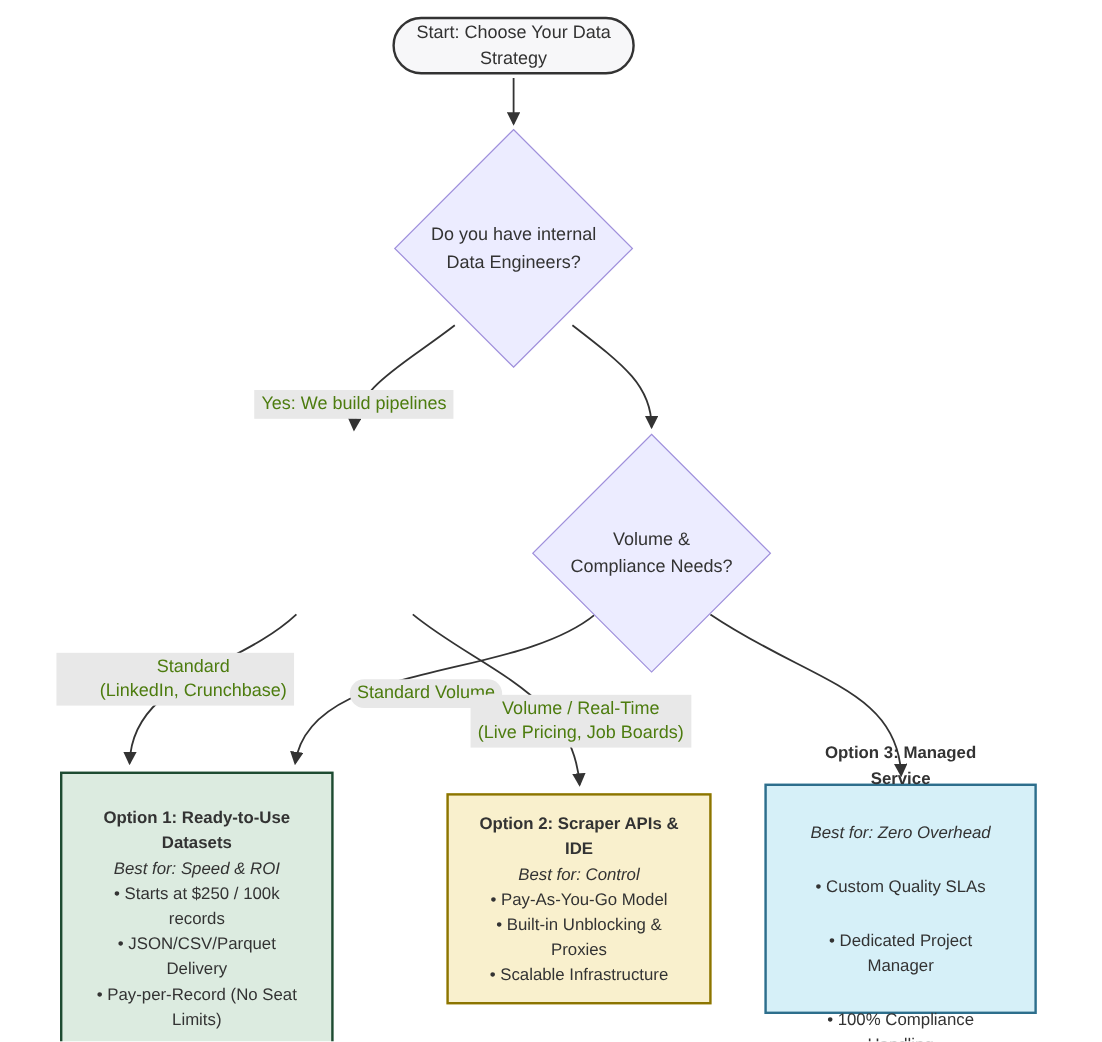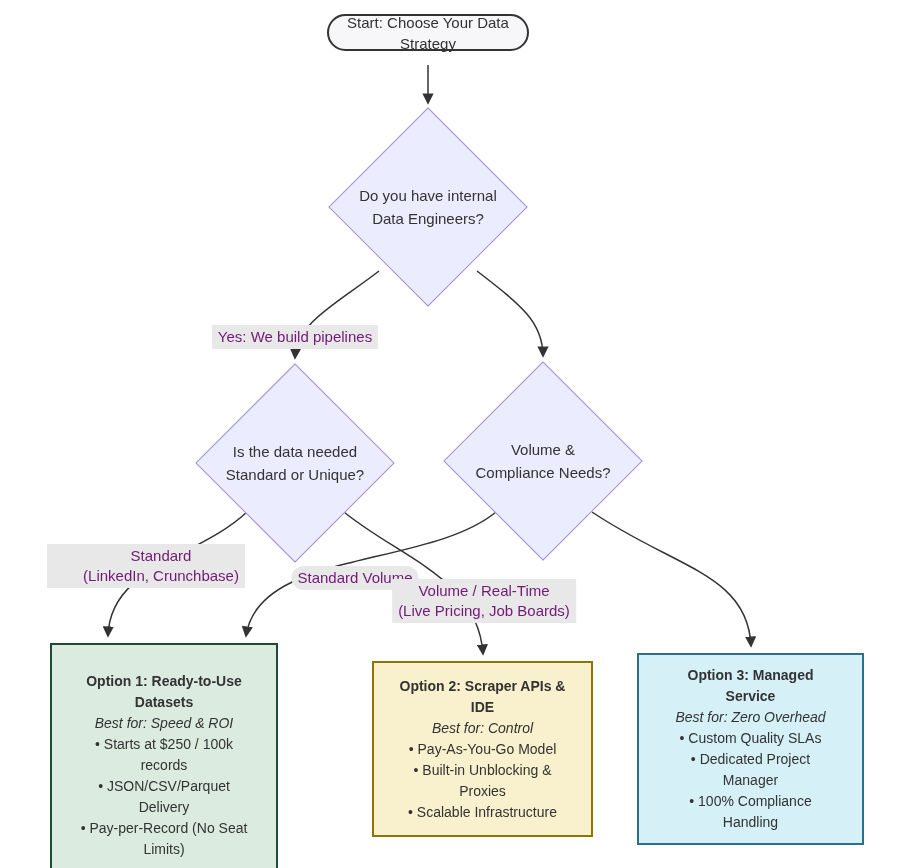--- a/index.html
+++ b/index.html
@@ -5,21 +5,21 @@
   html,body{margin:0;padding:0;background:#ffffff;}
   .canvas{
     position:relative;width:918px;height:868px;background:#ffffff;overflow:hidden;
     font-family:"Liberation Sans","DejaVu Sans",sans-serif;color:#333333;
   }
   svg.edges{position:absolute;left:0;top:0;z-index:1;}
   .node{position:absolute;z-index:2;box-sizing:border-box;}
 
   
   .start{
-    left:327px;top:14px;width:202px;height:37px;
+    left:327px;top:14px;width:202px;height:48px;
     background:#f7f7f9;border:2.5px solid #333333;border-radius:26px;
     display:flex;flex-direction:column;align-items:center;justify-content:center;
     font-size:15px;line-height:21px;text-align:center;
   }
 
   
   .diamond{width:196px;height:196px;}
   .diamond .shape{
     position:absolute;left:50%;top:50%;width:139px;height:139px;
     transform:translate(-50%,-50%) rotate(45deg);
@@ -29,41 +29,41 @@
     position:absolute;left:50%;top:50%;transform:translate(-50%,-50%);
     width:180px;text-align:center;font-size:15px;line-height:23px;z-index:2;
   }
   #d1{left:330px;top:109px;}
   #d2{left:197px;top:365px;}
   #d3{left:445px;top:363px;}
 
   
   .elabel{
     position:absolute;z-index:3;transform:translateX(-50%);
-    background:#e8e8e8;color:#701a75;font-size:15px;line-height:20px;
+    background:#e8e8e8;color:#4d7c0f;font-size:15px;line-height:20px;
     text-align:center;padding:2px 6px;white-space:nowrap;
   }
   #el-yes{left:295px;top:325px;}
   #el-no{left:543px;top:325px;}
   #el-standard{left:146px;top:544px;padding-left:36px;}
   #el-stdvol{left:355px;top:566px;border-radius:12px;}
   #el-unique{left:484px;top:579px;}
   #el-highvol{left:751px;top:579px;}
 
   
   .card{
     border-width:2px;border-style:solid;
     font-size:14px;line-height:21px;text-align:center;
     display:flex;flex-direction:column;justify-content:center;
   }
   .card .title{font-weight:bold;}
   .card .bestfor{font-style:italic;}
   #opt1{left:50px;top:643px;width:228px;height:244px;background:#dcebe0;border-color:#1e4b32;padding:4px 20px;}
   #opt2{left:372px;top:661px;width:221px;height:176px;background:#f9f0cd;border-color:#8c7500;padding:4px 18px;}
-  #opt3{left:637px;top:653px;width:227px;height:192px;background:#d6f0f8;border-color:#2d6e8c;padding:4px 24px;}
+  #opt3{left:637px;top:653px;width:227px;height:192px;background:#d6f0f8;border-color:#2d6e8c;padding:4px 24px;gap:24px;}
   .line{display:block;}
 </style>
 </head>
 <body>
 
 <div class="canvas">
 
   <svg class="edges" width="918" height="868">
     <defs>
       <marker id="arrow" viewBox="0 0 10 10" refX="8.5" refY="5" markerWidth="7.5" markerHeight="7.5" orient="auto-start-reverse">
@@ -87,27 +87,20 @@
   </div>
 
   <div class="node diamond" id="d1">
     <div class="shape"></div>
     <div class="dtext">
       <span class="line">Do you have internal</span>
       <span class="line">Data Engineers?</span>
     </div>
   </div>
 
-  <div class="node diamond" id="d2">
-    <div class="shape"></div>
-    <div class="dtext">
-      <span class="line">Is the data needed</span>
-      <span class="line">Standard or Unique?</span>
-    </div>
-  </div>
 
   <div class="node diamond" id="d3">
     <div class="shape"></div>
     <div class="dtext">
       <span class="line">Volume &amp;</span>
       <span class="line">Compliance Needs?</span>
     </div>
   </div>
 
   <div class="elabel" id="el-yes">

